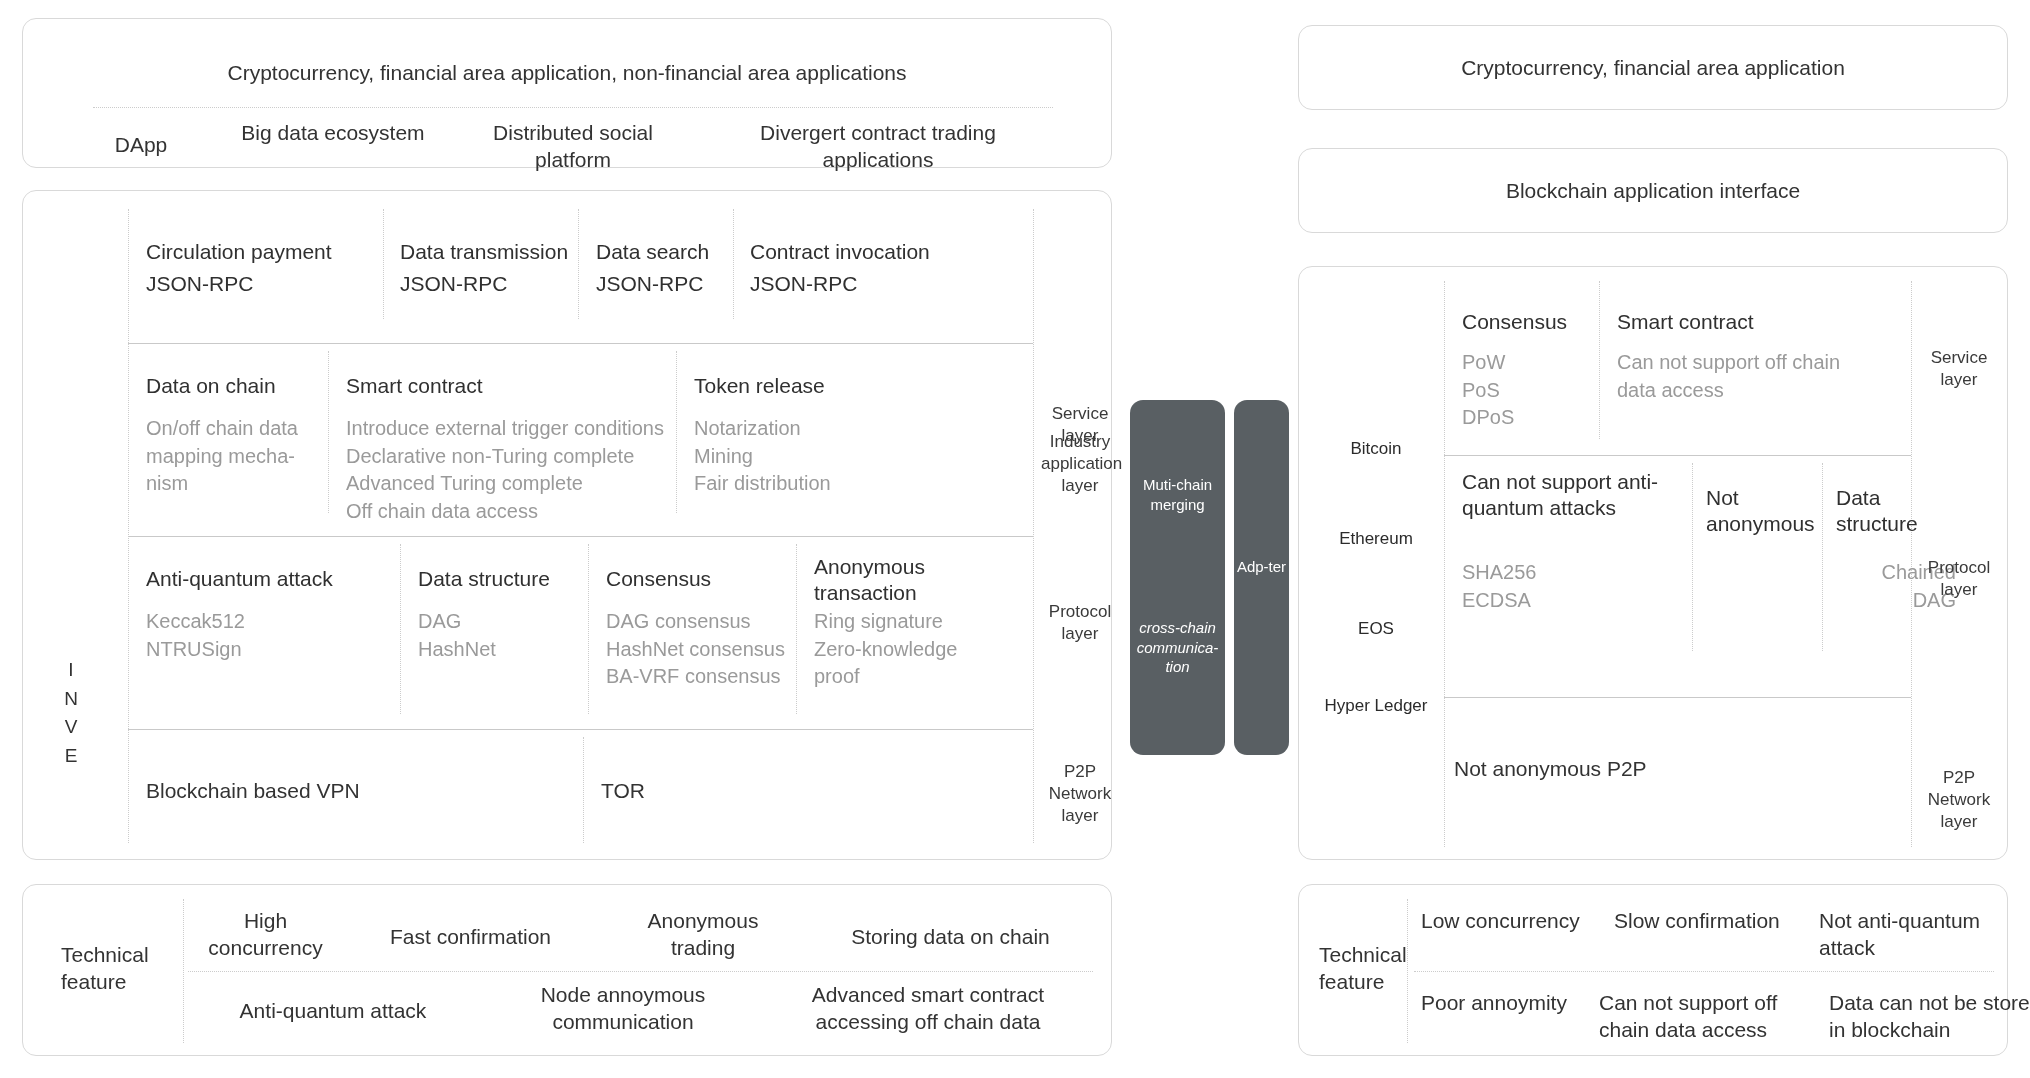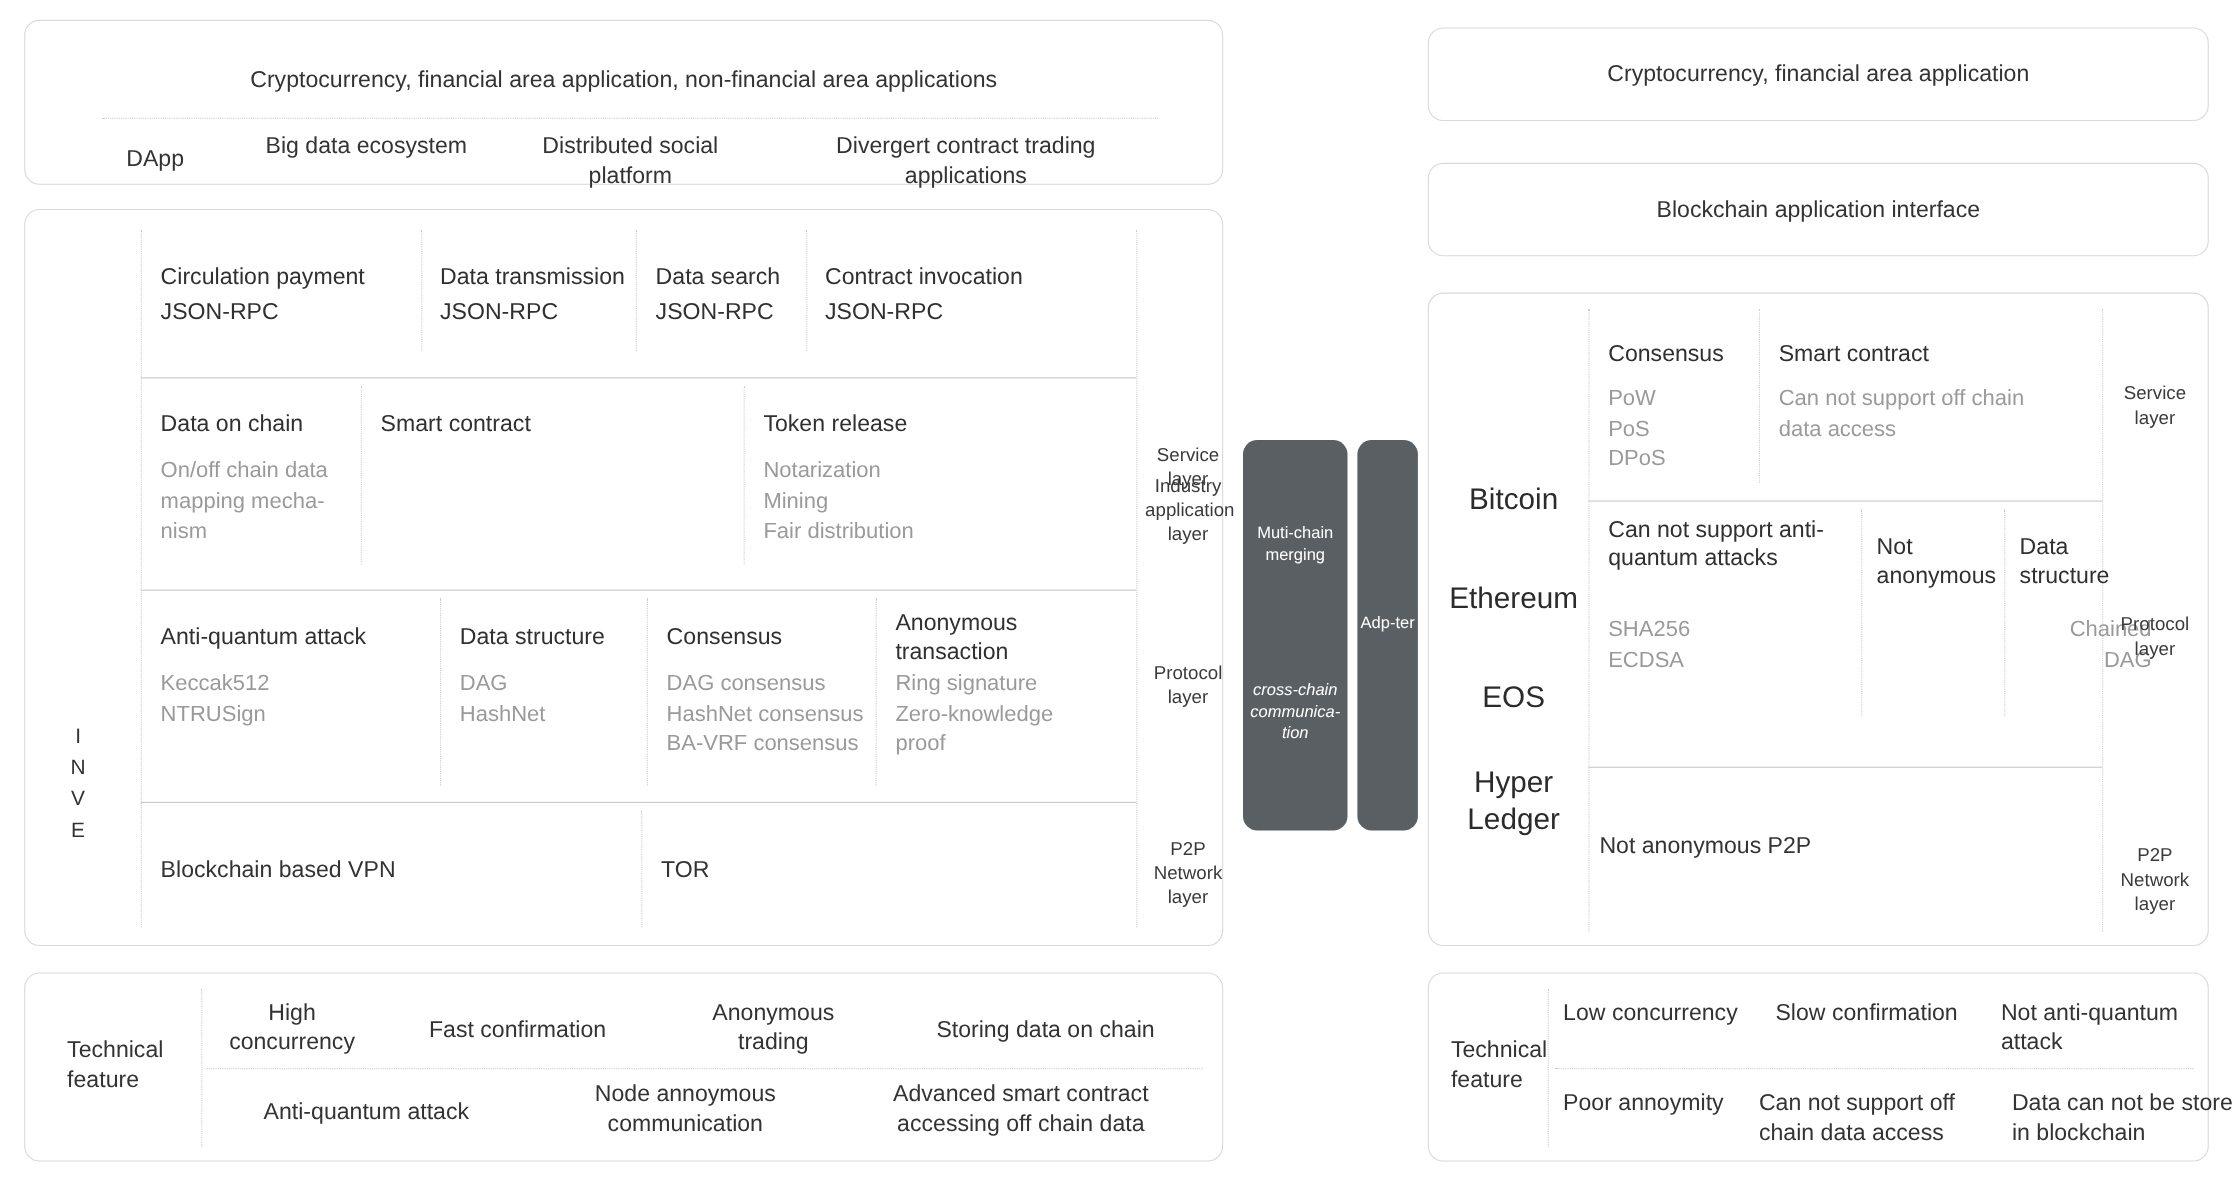--- a/index.html
+++ b/index.html
@@ -29,21 +29,21 @@
   
   .vdot{position:absolute;border-left:1.5px dotted #cccccc;}
   .hdot{position:absolute;border-top:1.5px dotted #cccccc;}
   .hsolid{position:absolute;border-top:1.5px solid #c9c9c9;}
 
   .abs{position:absolute;box-sizing:border-box;}
   .t-head{font-size:21px;color:#303030;line-height:1.25;}
   .t-sub{font-size:20px;color:#9a9a9a;line-height:1.38;}
   .t-body{font-size:21px;color:#333;line-height:1.30;}
   .t-small{font-size:17px;color:#3a3a3a;line-height:1.30;text-align:center;}
-  .t-name{font-size:27px;color:#2b2b2b;}
+  .t-name{font-size:17px;color:#2b2b2b;}
   .ctr{text-align:center;}
 
   
   .inve{
     position:absolute;
     font-size:19px;letter-spacing:0;color:#333;
     line-height:1.5;text-align:center;width:26px;
   }
 
   
@@ -105,20 +105,24 @@
     <div class="hsolid" style="left:105px;top:152px;width:905px;"></div>
 
     <div class="abs" style="left:105px;top:160px;width:905px;height:162px;">
       <div class="vdot" style="left:200px;top:0;height:162px;"></div>
       <div class="vdot" style="left:548px;top:0;height:162px;"></div>
 
       <div class="abs t-head" style="left:18px;top:22px;width:185px;">Data on chain</div>
       <div class="abs t-sub" style="left:18px;top:64px;width:182px;white-space:pre-line;">On/off chain data mapping mecha-nism</div>
 
       <div class="abs t-head" style="left:218px;top:22px;width:330px;">Smart contract</div>
+      <div class="abs t-sub" style="left:218px;top:64px;width:330px;white-space:pre-line;">Introduce external trigger conditions
+Declarative non-Turing complete
+Advanced Turing complete
+Off chain data access</div>
 
       <div class="abs t-head" style="left:566px;top:22px;width:260px;">Token release</div>
       <div class="abs t-sub" style="left:566px;top:64px;width:260px;white-space:pre-line;">Notarization
 Mining
 Fair distribution</div>
     </div>
     <div class="abs t-small" style="left:1018px;top:212px;width:78px;">Service layer</div>
 
     <div class="hsolid" style="left:105px;top:345px;width:905px;"></div>
 

